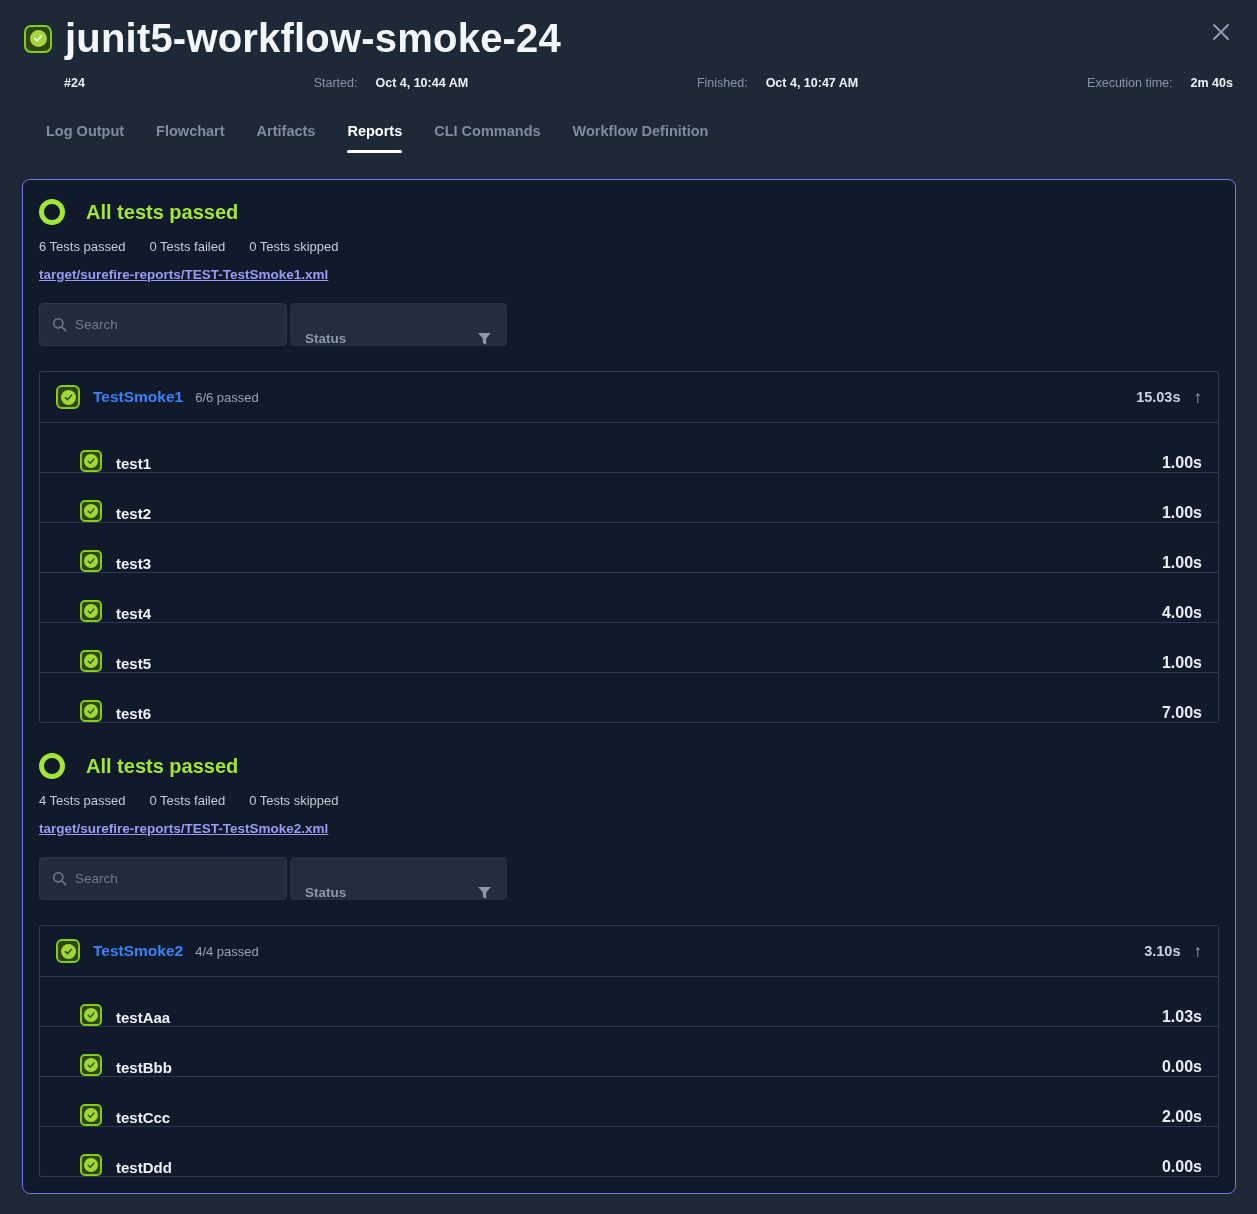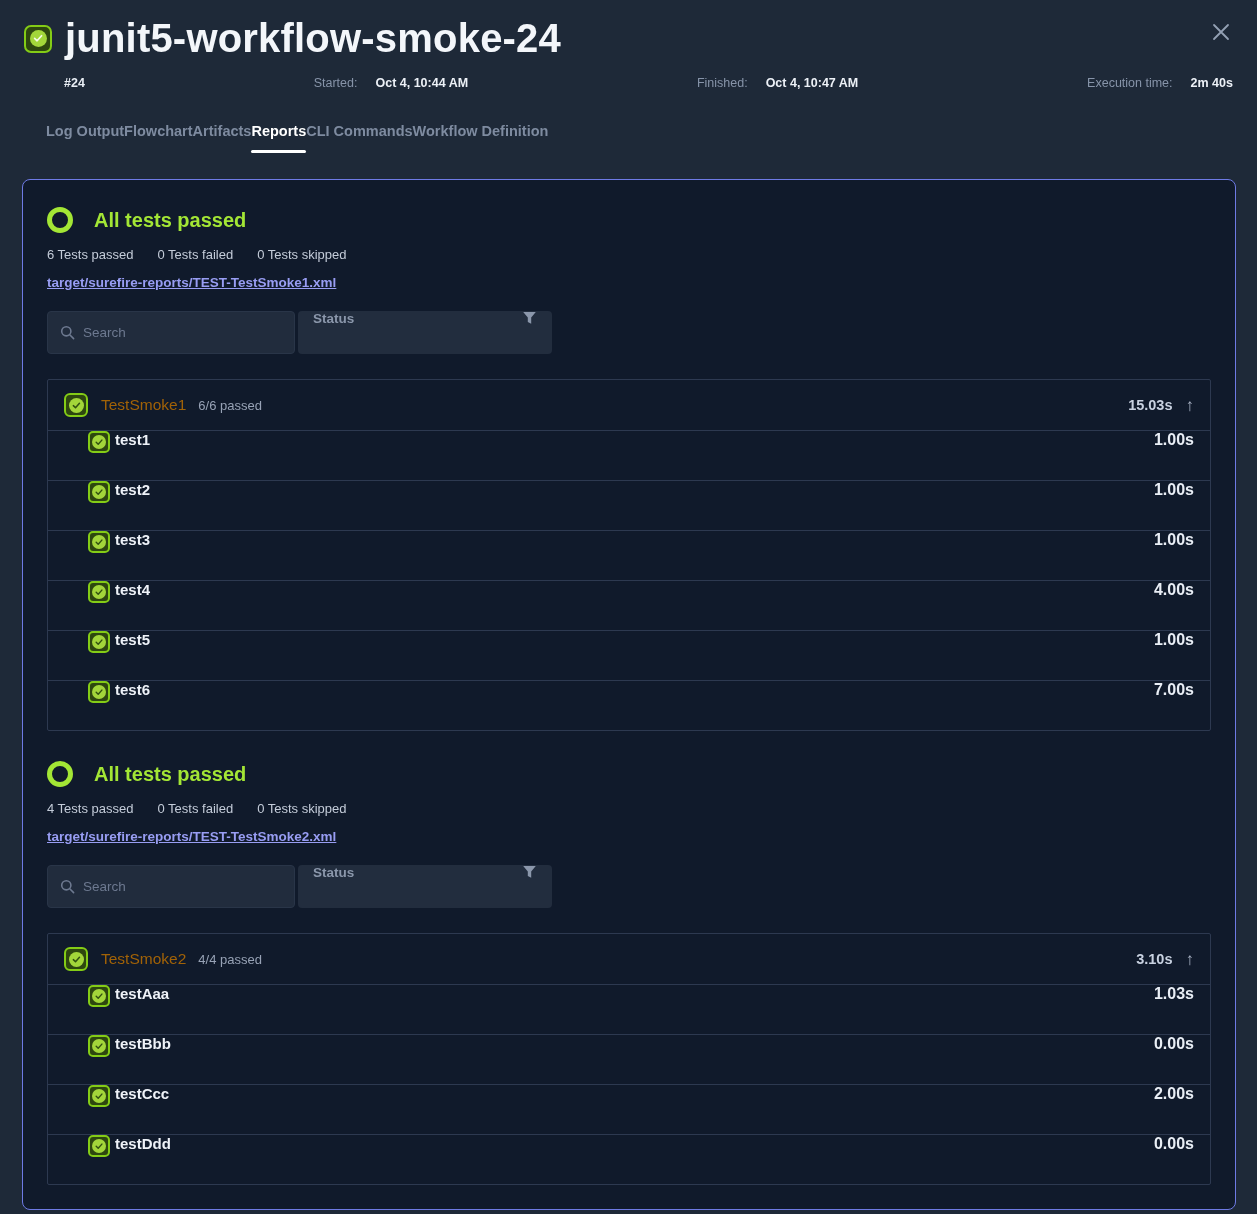--- a/index.html
+++ b/index.html
@@ -18,38 +18,38 @@
     position:absolute; top:18px; right:22px; width:28px; height:28px;
     background:none; border:none; cursor:pointer; color:#93a0b4;
     display:flex; align-items:center; justify-content:center;
   }
   .meta { margin:15px 0 0 40px; display:flex; align-items:baseline; gap:18px; font-size:12.5px;justify-content:space-between; }
   .run-no { font-weight:700; color:#e9eef5; }
   .meta-item { color:#8794a9; }
   .meta-item b { color:#edf1f7; font-weight:700; margin-left:18px; }
 
   
-  .tabs { display:flex; margin:33px 0 0 22px; padding-bottom:17px; }
+  .tabs { display:flex; gap:32px; margin:33px 0 0 22px; padding-bottom:17px; }
   .tab {
     font-size:14.5px; font-weight:700; color:#7e8ba0; cursor:pointer;
     position:relative; text-decoration:none; white-space:nowrap;
   }
   .tab.active { color:#ffffff; }
   .tab.active::after {
     content:""; position:absolute; left:0; right:0; bottom:-14px;
     height:3px; background:#ffffff; border-radius:3px;
   }
 
   
   .panel {
     margin:23px 21px 4px 22px;
     background:#101a2b;
     border:1.5px solid #6e7ae4;
     border-radius:8px;
-    padding:24px;
+    padding:16px;
   }
   .report + .report { margin-top:30px; }
 
   .status-line { display:flex; align-items:center; gap:21px; margin-top:3px; }
   .ring { width:26px; height:26px; border:5px solid #a3e635; border-radius:50%; flex:none; }
   .status-title { font-size:20px; font-weight:700; color:#a3e635; }
 
   .stats { display:flex; gap:24px; margin-top:14px; font-size:13px; color:#c4ccd9; }
 
   .report-link {
@@ -62,39 +62,39 @@
     width:248px; height:43px; background:#212c3d; border:1px solid #293548;
     border-radius:4px; display:flex; align-items:center; padding:0 12px; gap:8px;
   }
   .search svg { flex:none; }
   .search input {
     flex:1; background:transparent; border:none; outline:none;
     font-family:"Liberation Sans", sans-serif; font-size:13.5px; color:#dfe6ef;
   }
   .search input::placeholder { color:#6d7990; }
   .filter {
-    width:254px; height:43px; background:#222d3e; border-radius:4px;
-    display:flex; align-items:flex-start; justify-content:space-between;
+    width:217px; height:43px; background:#222d3e; border-radius:4px;
+    display:flex; align-items:flex-end; justify-content:space-between;
     padding:0 15px; cursor:pointer;
   }
   .filter-label { font-size:13.5px; font-weight:700; color:#8b97ab; }
 
   
   .suite-table { margin-top:25px; border:1px solid #2d3950; border-radius:2px; }
   .suite-header {
     height:50px; display:flex; align-items:center; padding:0 16px; gap:13px; cursor:pointer;
   }
-  .suite-name { font-size:15.5px; font-weight:400; color:#a16207; }
+  .suite-name { font-size:15.5px; font-weight:700; color:#3b82f6; }
   .suite-summary { font-size:13px; color:#97a2b5; margin-left:-1px; }
   .suite-dur { margin-left:auto; font-size:14.5px; font-weight:700; color:#c9d2e1; }
   .sort-arrow { font-size:17px; color:#a8b2c4; line-height:1; cursor:pointer; }
 
   .trow {
-    height:50px; display:flex; align-items:flex-start;
-    padding:0 16px 0 40px; gap:5px; border-top:1px solid #2d3950;
+    height:50px; display:flex; align-items:flex-end;
+    padding:0 16px 0 40px; gap:14px; border-top:1px solid #2d3950;
   }
   .tname { font-size:15px; font-weight:700; color:#eef2f8; }
   .tdur { margin-left:auto; font-size:16px; font-weight:700; color:#e9eef5; }
 
   
   .badge {
     flex:none; display:inline-flex; align-items:center; justify-content:center;
     background:#2e470f; border:2px solid #84cc16;
   }
   .badge-lg { width:28px; height:28px; border-radius:7px; }

